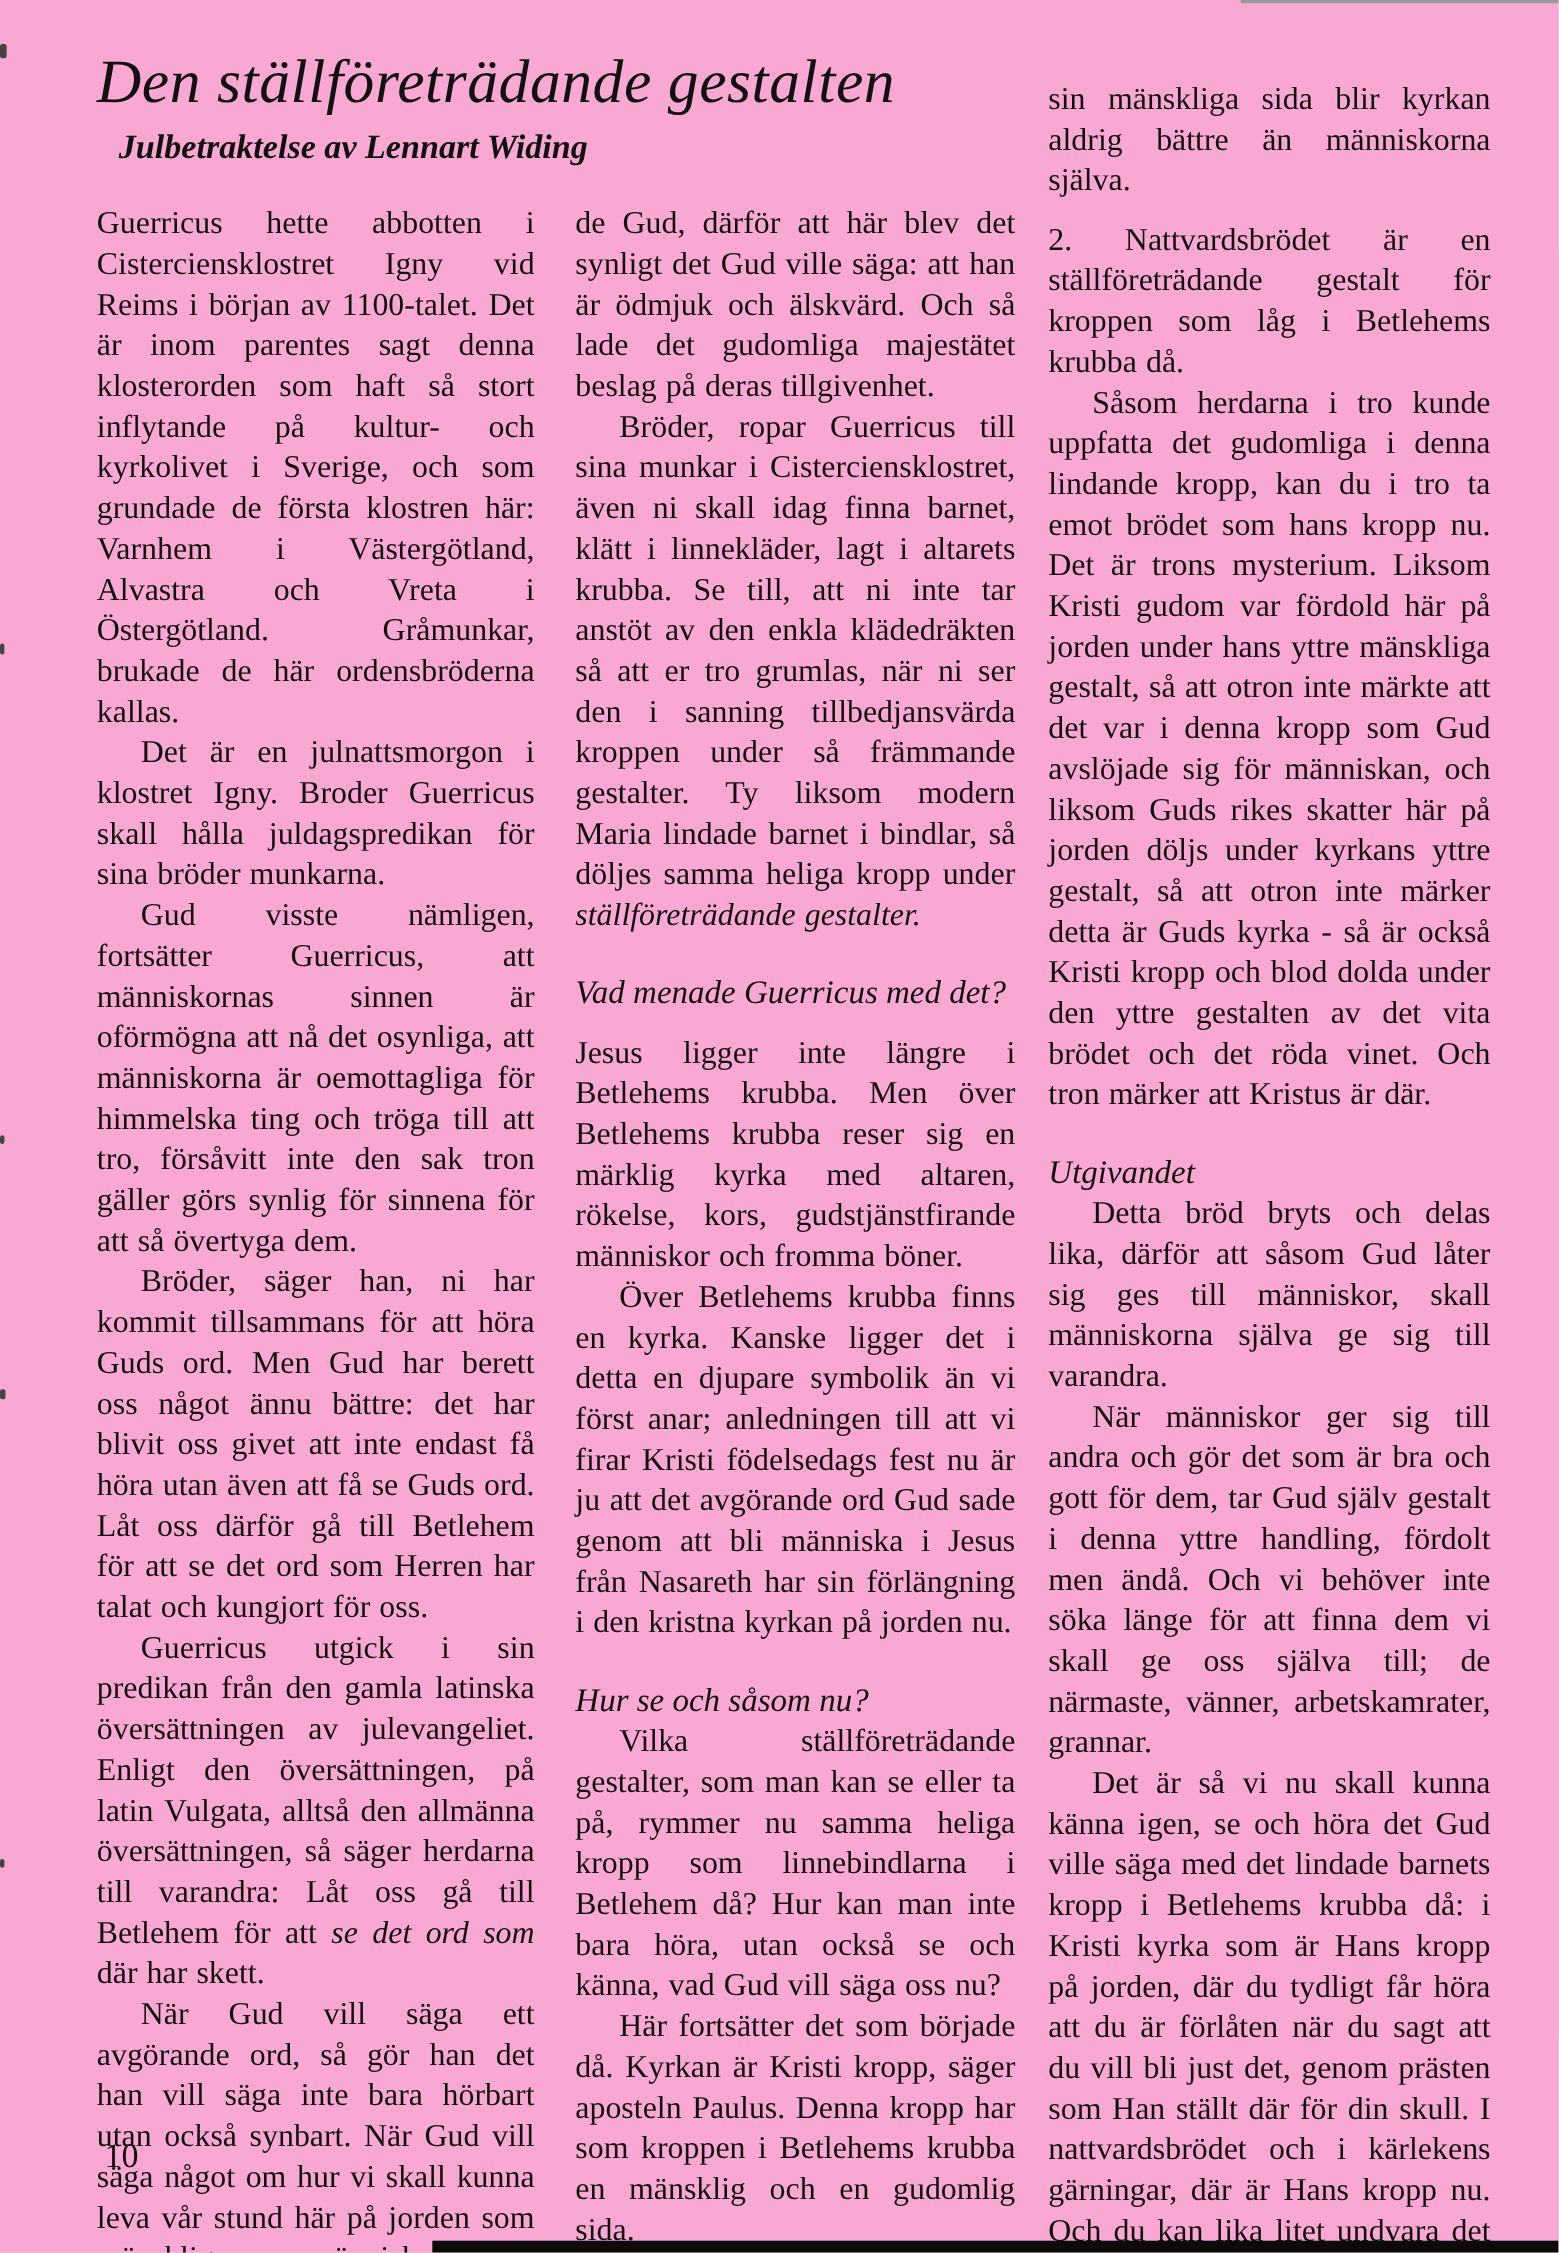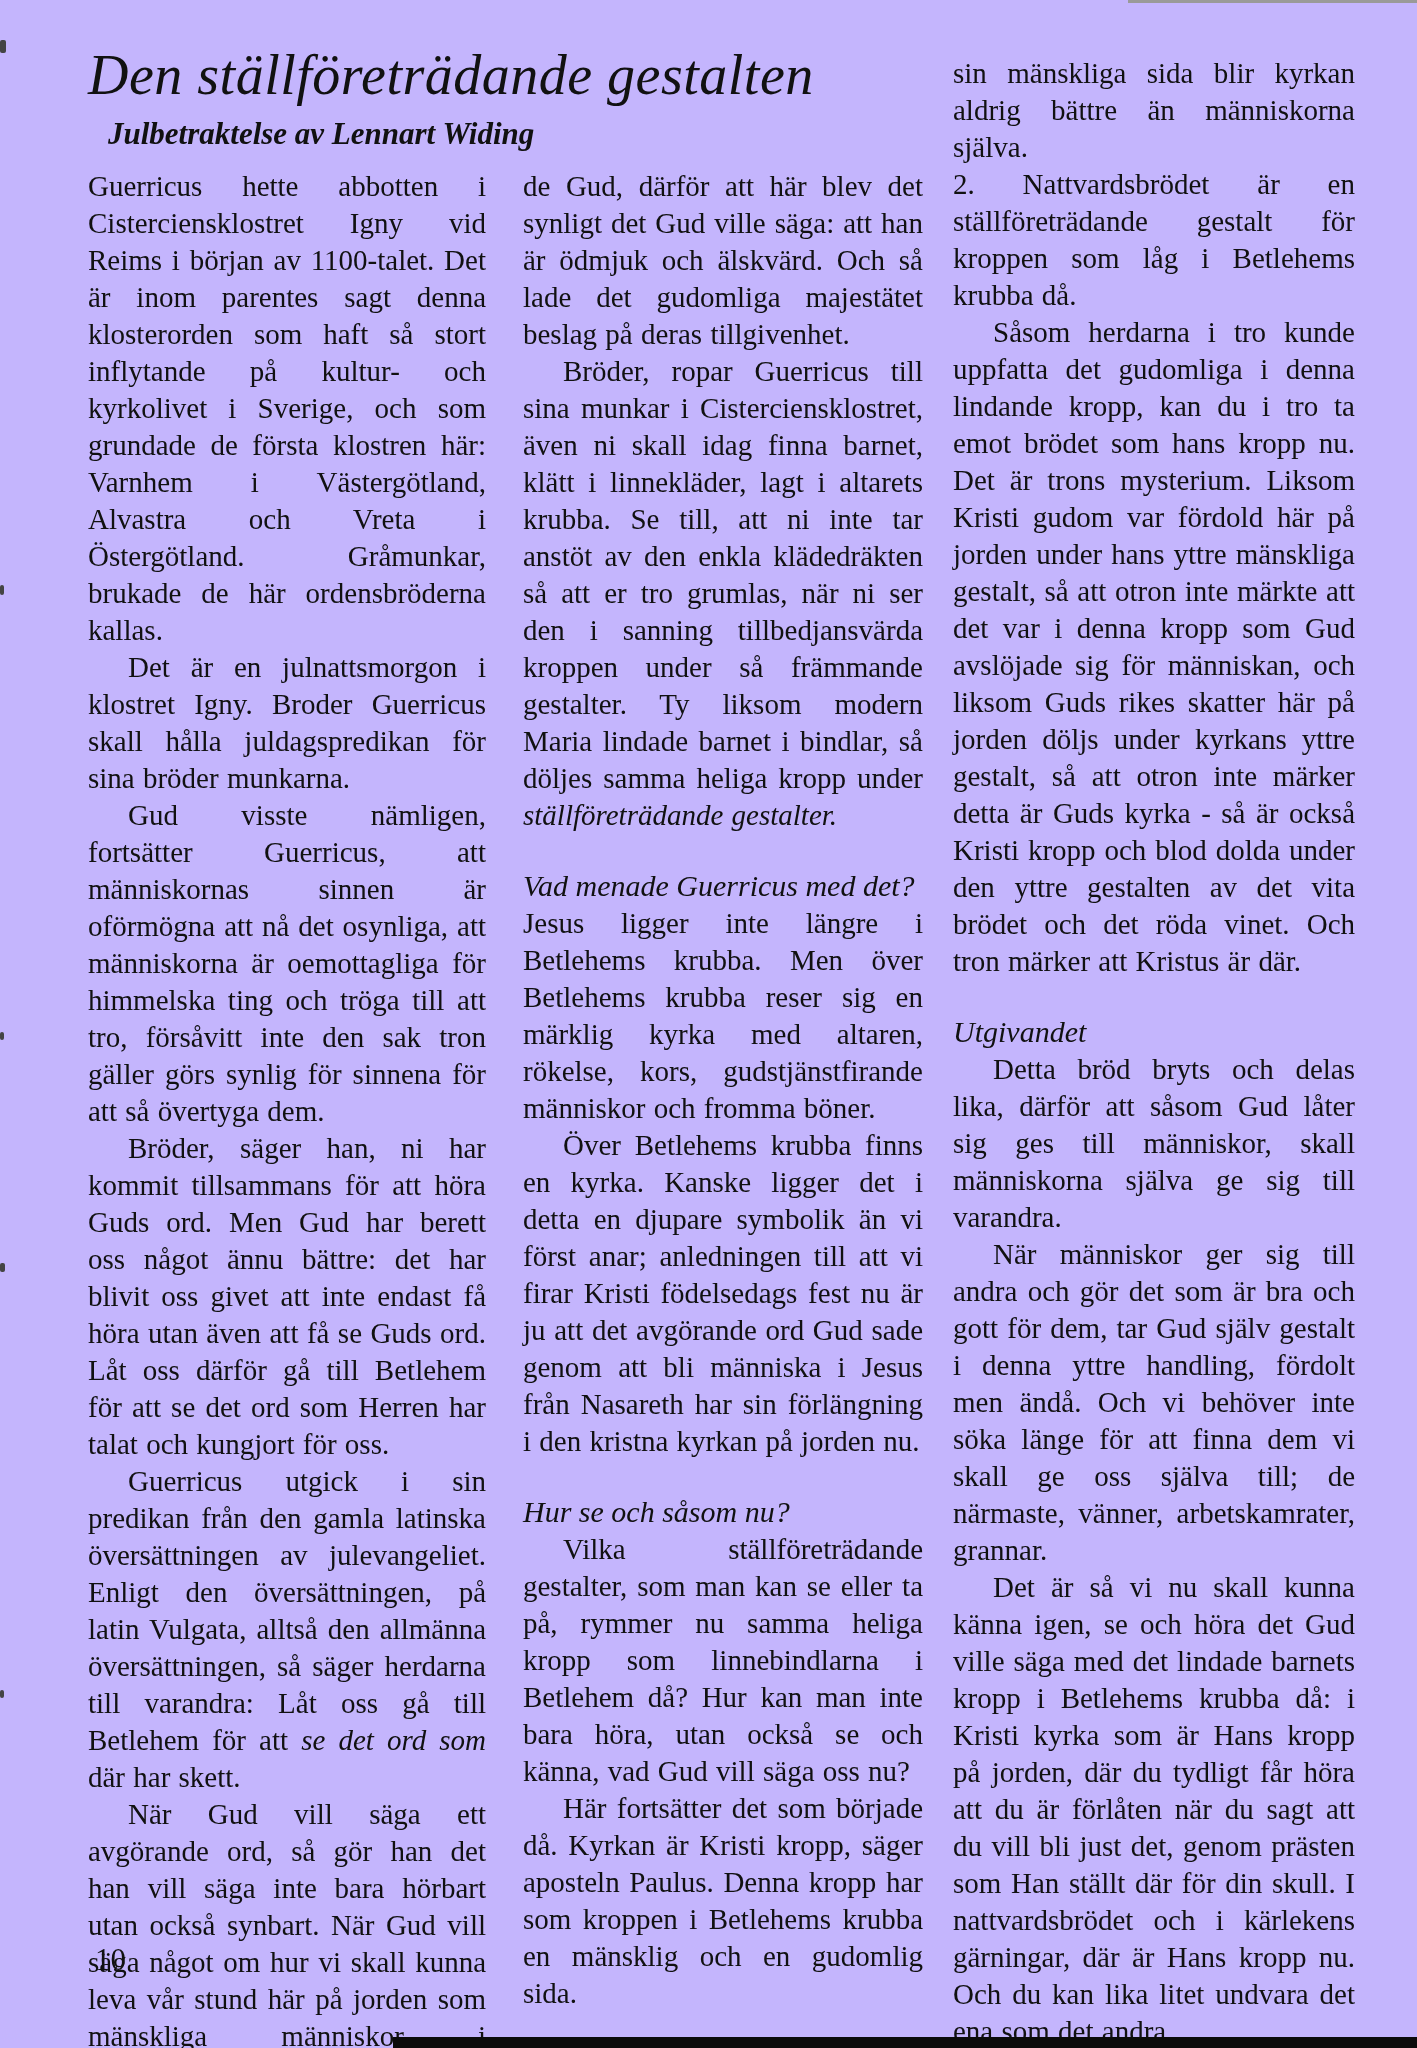--- a/index.html
+++ b/index.html
@@ -1,20 +1,20 @@
 <!DOCTYPE html>
 <html lang="sv"><head>
 <meta charset="utf-8">
 <style>
   html,body{margin:0;padding:0;background:#e8e8e6;}
   .page{
     position:relative;
     width:1417px;height:2048px;
     margin:0 auto;
-    background:#c4b5fd;
+    background:#f9a8d4;
     overflow:hidden;
     color:#111;
     font-family:"Liberation Serif","DejaVu Serif",serif;
   }
   
   .top-line{position:absolute;top:0;left:1128px;width:289px;height:3px;background:#9a9a98;}
   .bottom-bar{position:absolute;left:393px;top:2037px;width:1024px;height:11px;background:#0b0b0b;}
   .speck{position:absolute;background:#444;border-radius:2px;}
   .speck.s1{left:0;top:40px;width:6px;height:13px;}
   .speck.s2{left:0;top:585px;width:4px;height:10px;}
@@ -35,21 +35,21 @@
   .col{position:absolute;font-size:29px;line-height:37px;}
   .col1{left:88px;top:168px;width:398px;}
   .col2{left:523px;top:168px;width:400px;}
   .col3{left:953px;top:55px;width:402px;}
   .col p{
     margin:0;text-align:justify;
     hyphens:none;-webkit-hyphens:none;
     word-spacing:1px;
   }
   .col p.indent{text-indent:40px;}
-  .col p.noindent{text-indent:0;}
+  .col p.noindent{text-indent:0;margin-top:17px;}
   .subhead{
     margin:33px 0 0 0;
     font-size:30px;line-height:38px;
     font-weight:400;font-style:italic;
   }
   .em{font-style:italic;}
   .pagenum{
     position:absolute;left:95px;top:1942px;
     font-size:31px;line-height:36px;
   }

